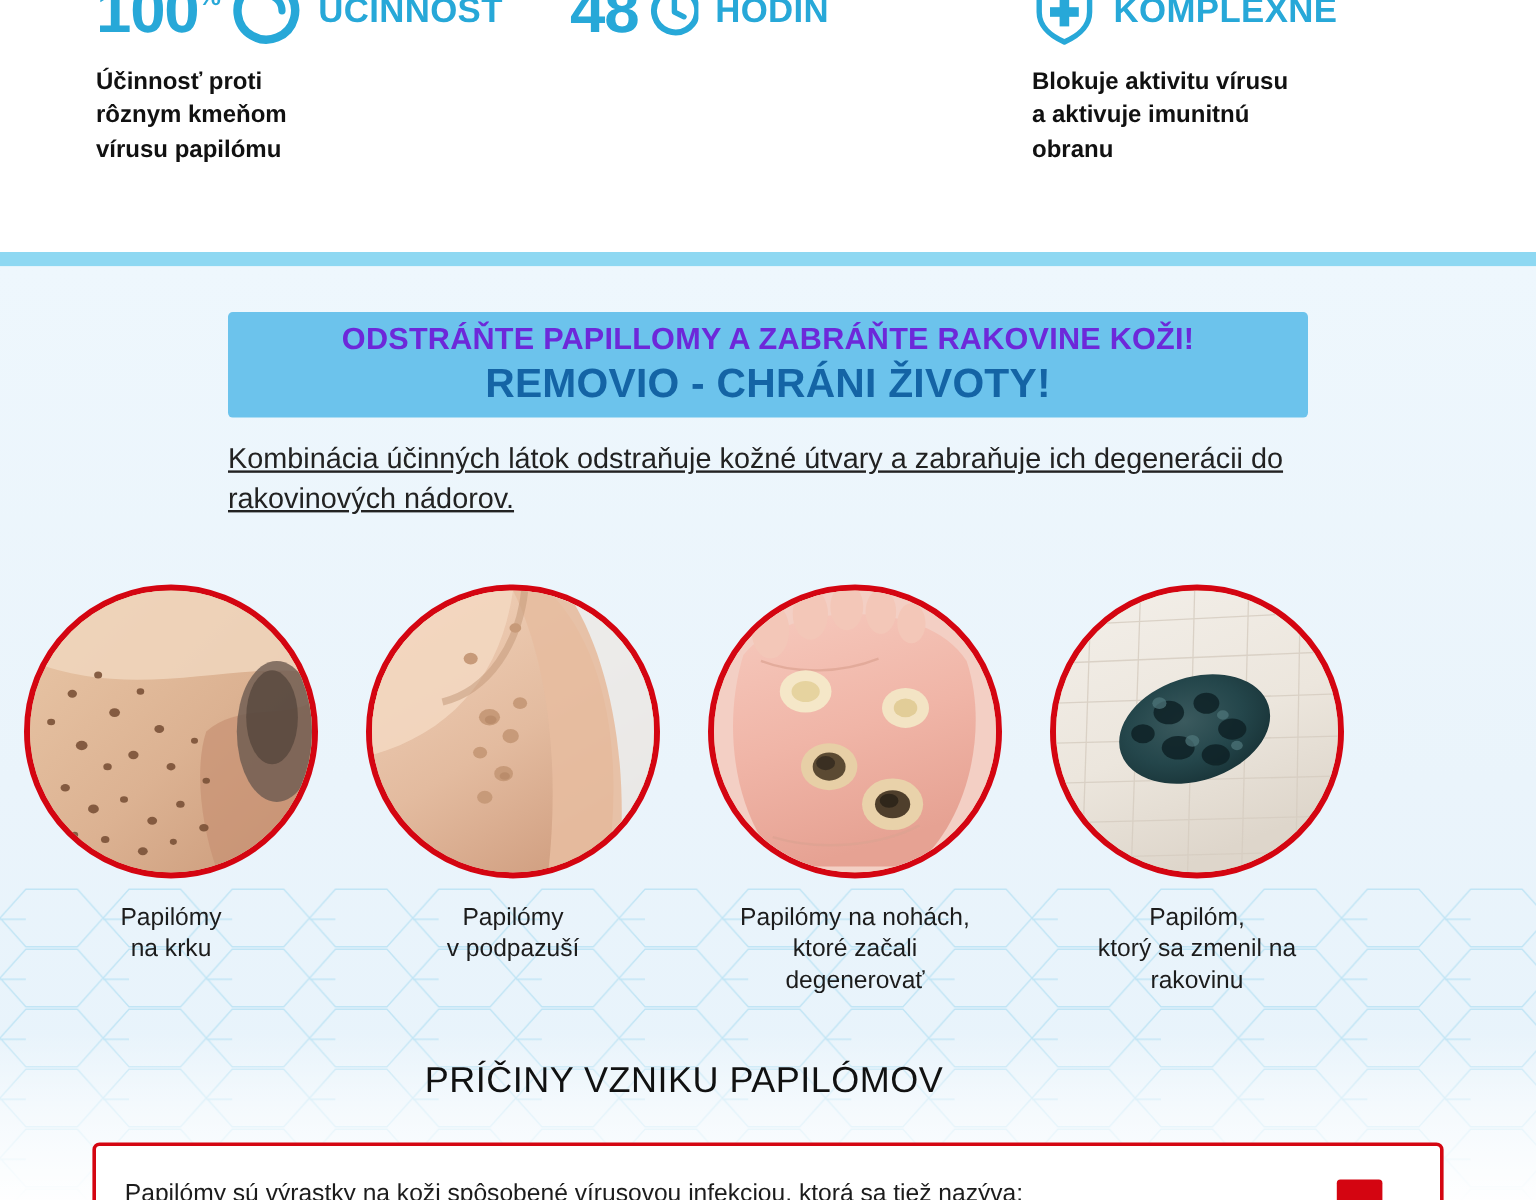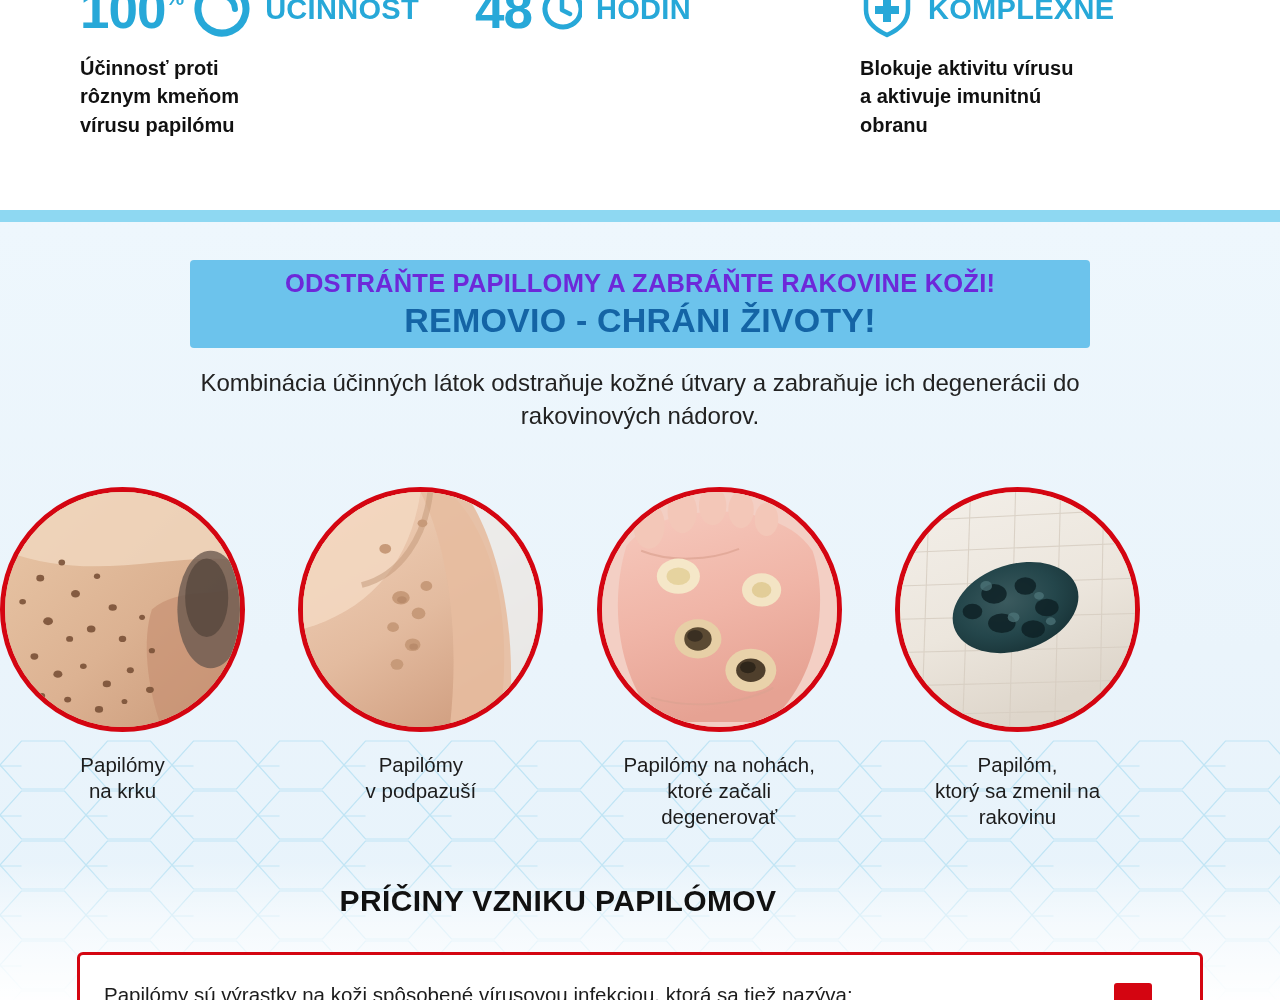--- a/index.html
+++ b/index.html
@@ -127,31 +127,32 @@
     letter-spacing: 0.2px;
     text-align: center;
     margin-top: 3px;
   }
   .subtitle {
     position: absolute;
     top: 145px; left: 190px;
     width: 900px;
     font-size: 24px;
     color: #222222;
-    text-align: center;
+    text-align: left;
     line-height: 1.37;
+    text-decoration: underline;
   }
 
   
   .cards {
     position: absolute;
     top: 265px; left: 0;
     width: 1140px;
     display: flex;
-    justify-content: space-between;
+    justify-content: center;
     gap: 40px;
   }
   .card { width: 245px; }
   .photo {
     width: 245px; height: 245px;
     border-radius: 50%;
     border: 5px solid #d40511;
     overflow: hidden;
     position: relative;
     background: #e8c9ad;
@@ -162,25 +163,25 @@
     text-align: center;
     font-size: 20.5px;
     color: #1c1c1c;
     line-height: 1.28;
     white-space: pre-line;
   }
 
   
   .causes-title {
     position: absolute;
-    top: 662px; left: 4px;
+    top: 662px; left: 16px;
     width: 1108px;
     text-align: center;
     font-size: 30px;
-    font-weight: bold;
+    font-weight: normal;
     color: #111111;
     letter-spacing: 0.4px;
   }
   .causes-box {
     position: absolute;
     top: 730px; left: 77px;
     width: 1126px; height: 120px;
     background: #ffffff;
     border: 3px solid #d40511;
     border-radius: 6px;

